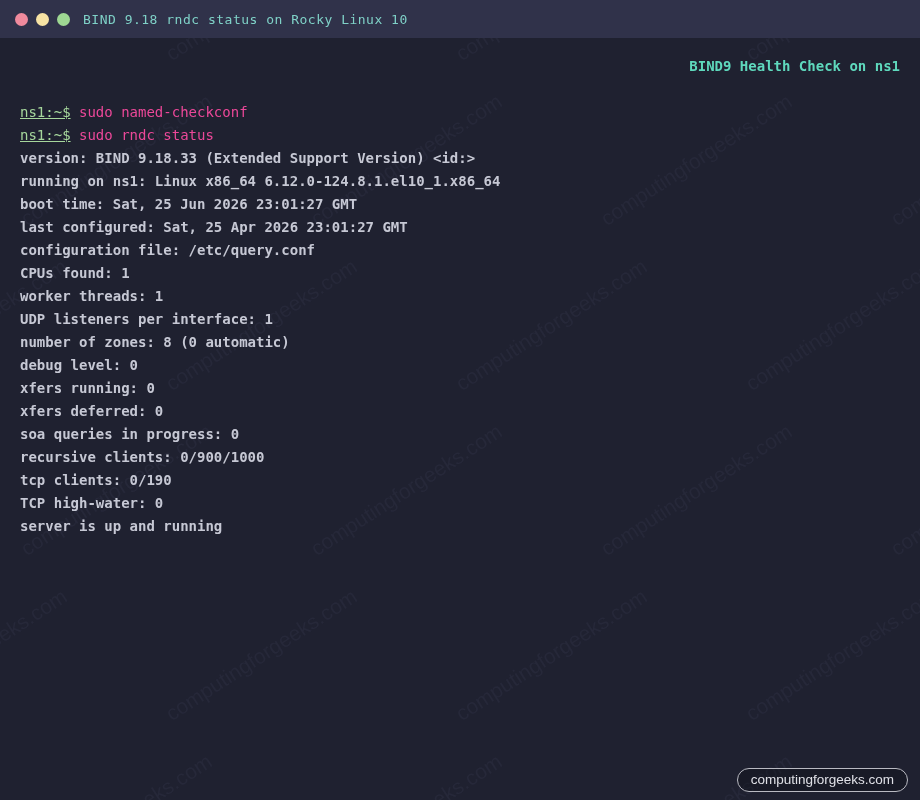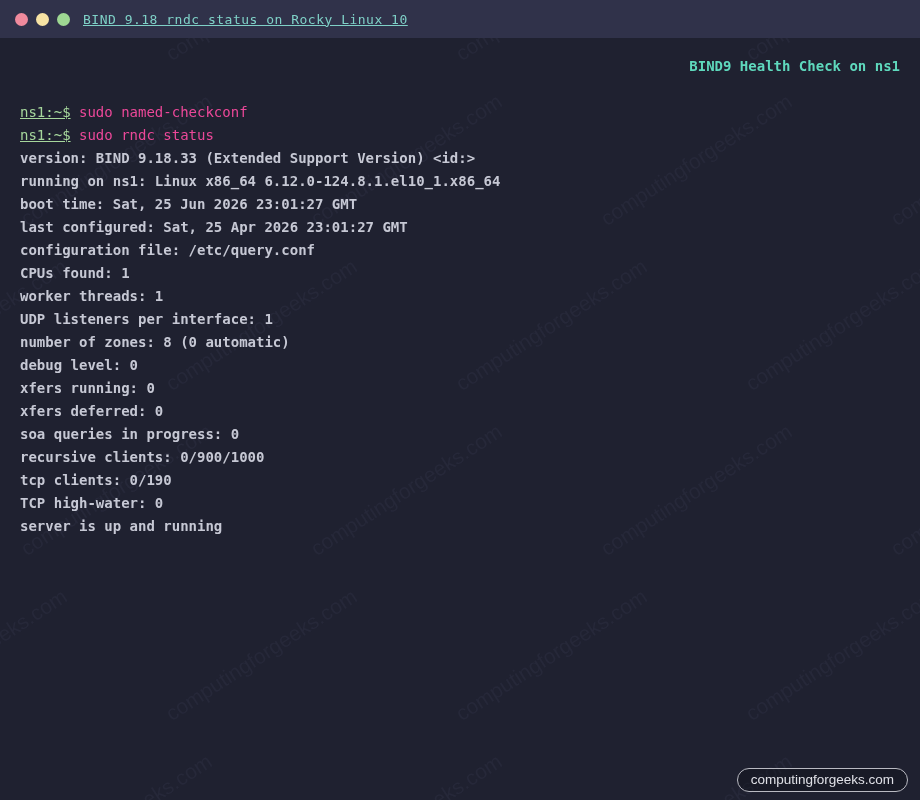--- a/index.html
+++ b/index.html
@@ -35,21 +35,20 @@
   }
   .dot.red    { background: #f08a9d; margin-left: 15px; }
   .dot.yellow { background: #f7e3a4; }
   .dot.green  { background: #9ed893; }
   .titlebar .title {
     margin-left: 13px;
     font-size: 13px;
     color: #7fd1c7;
     letter-spacing: 0.5px;
     white-space: pre;
-    text-decoration: underline;
   }
   .screen {
     position: relative;
     height: 762px;
     overflow: hidden;
   }
   .wm-layer {
     position: absolute;
     inset: 0;
     overflow: hidden;

